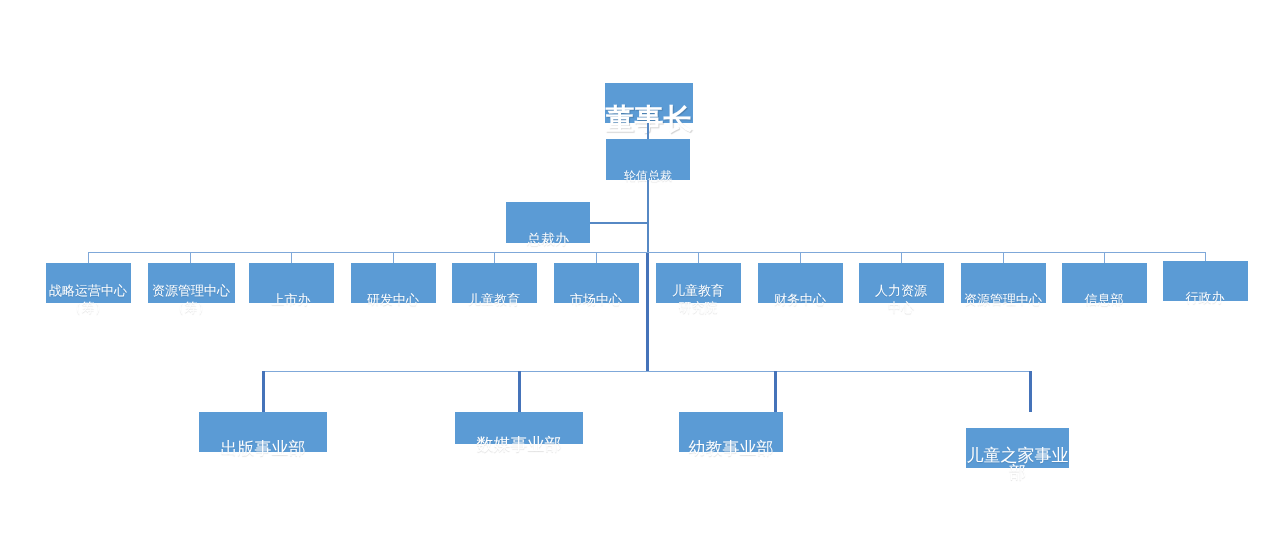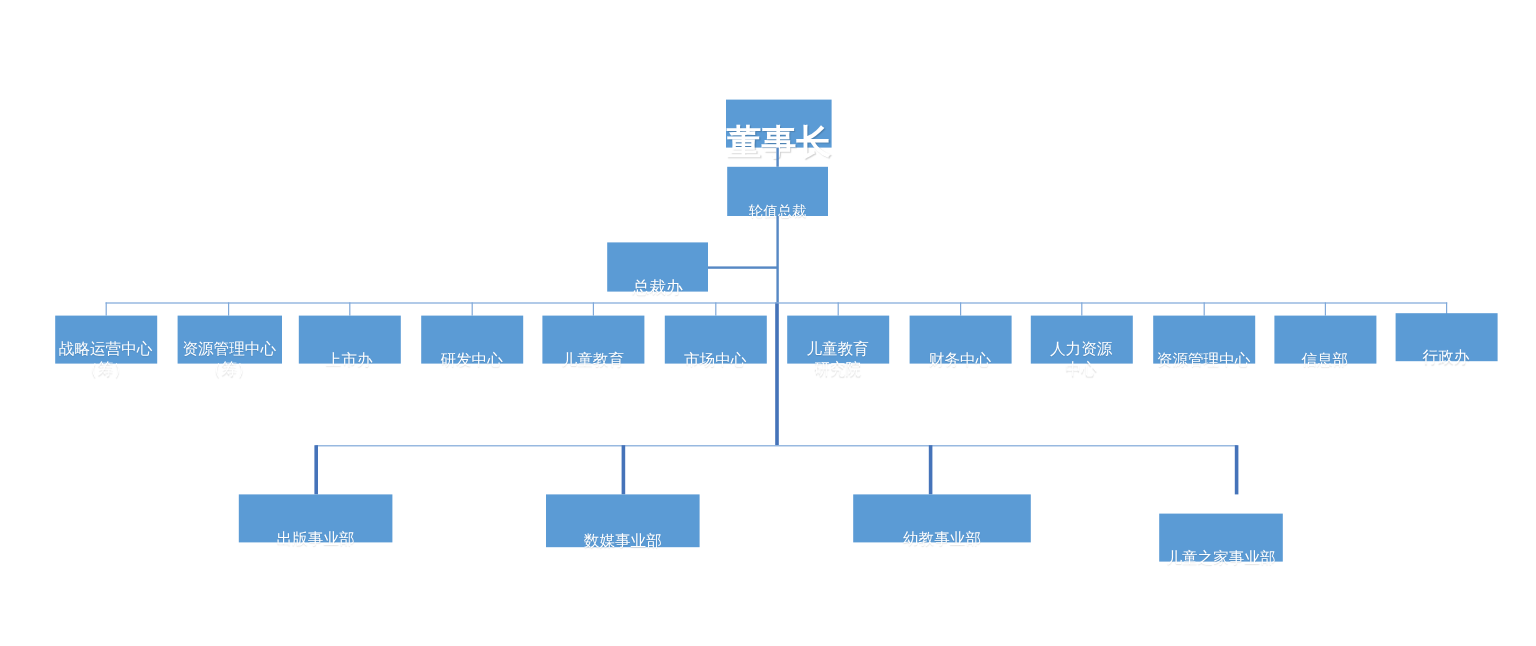--- a/index.html
+++ b/index.html
@@ -41,21 +41,21 @@
   }
   .node.president .label{
     font-size:12px;
     line-height:20px;
   }
   .node.office .label{
     font-size:14px;
     line-height:18px;
   }
   .node.division .label{
-    font-size:13px;
+    font-size:17px;
   }
   .line{position:absolute;}
   .h-light{height:1.3px;background:var(--line-light);}
   .v-light{width:1.3px;background:var(--line-light);}
   .v-mid{width:2px;background:var(--line-mid);}
   .v-dark{width:2.5px;background:var(--line-dark);}
   .h-mid{height:1.5px;background:var(--line-mid);}
 </style>
 </head>
 <body>
@@ -139,23 +139,23 @@
   <div class="line h-light" style="left:263px;top:371px;width:768px"></div>
 
   <div class="line v-dark" style="left:262px;top:371px;height:41px"></div>
   <div class="line v-dark" style="left:518px;top:371px;height:41px"></div>
   <div class="line v-dark" style="left:774px;top:371px;height:41px"></div>
   <div class="line v-dark" style="left:1029px;top:371px;height:41px"></div>
 
   <div class="node division" style="left:199px;top:412px;width:128px;height:40px">
     <span class="label">出版事业部</span>
   </div>
-  <div class="node division" style="left:455px;top:412px;width:128px;height:44px">
+  <div class="node division" style="left:455px;top:412px;width:128px;height:32px">
     <span class="label">数媒事业部</span>
   </div>
-  <div class="node division" style="left:711px;top:412px;width:148px;height:40px">
+  <div class="node division" style="left:679px;top:412px;width:104px;height:40px">
     <span class="label">幼教事业部</span>
   </div>
   <div class="node division" style="left:966px;top:428px;width:103px;height:40px">
     <span class="label">儿童之家事业部</span>
   </div>
 
 </div>
 
 </body></html>

